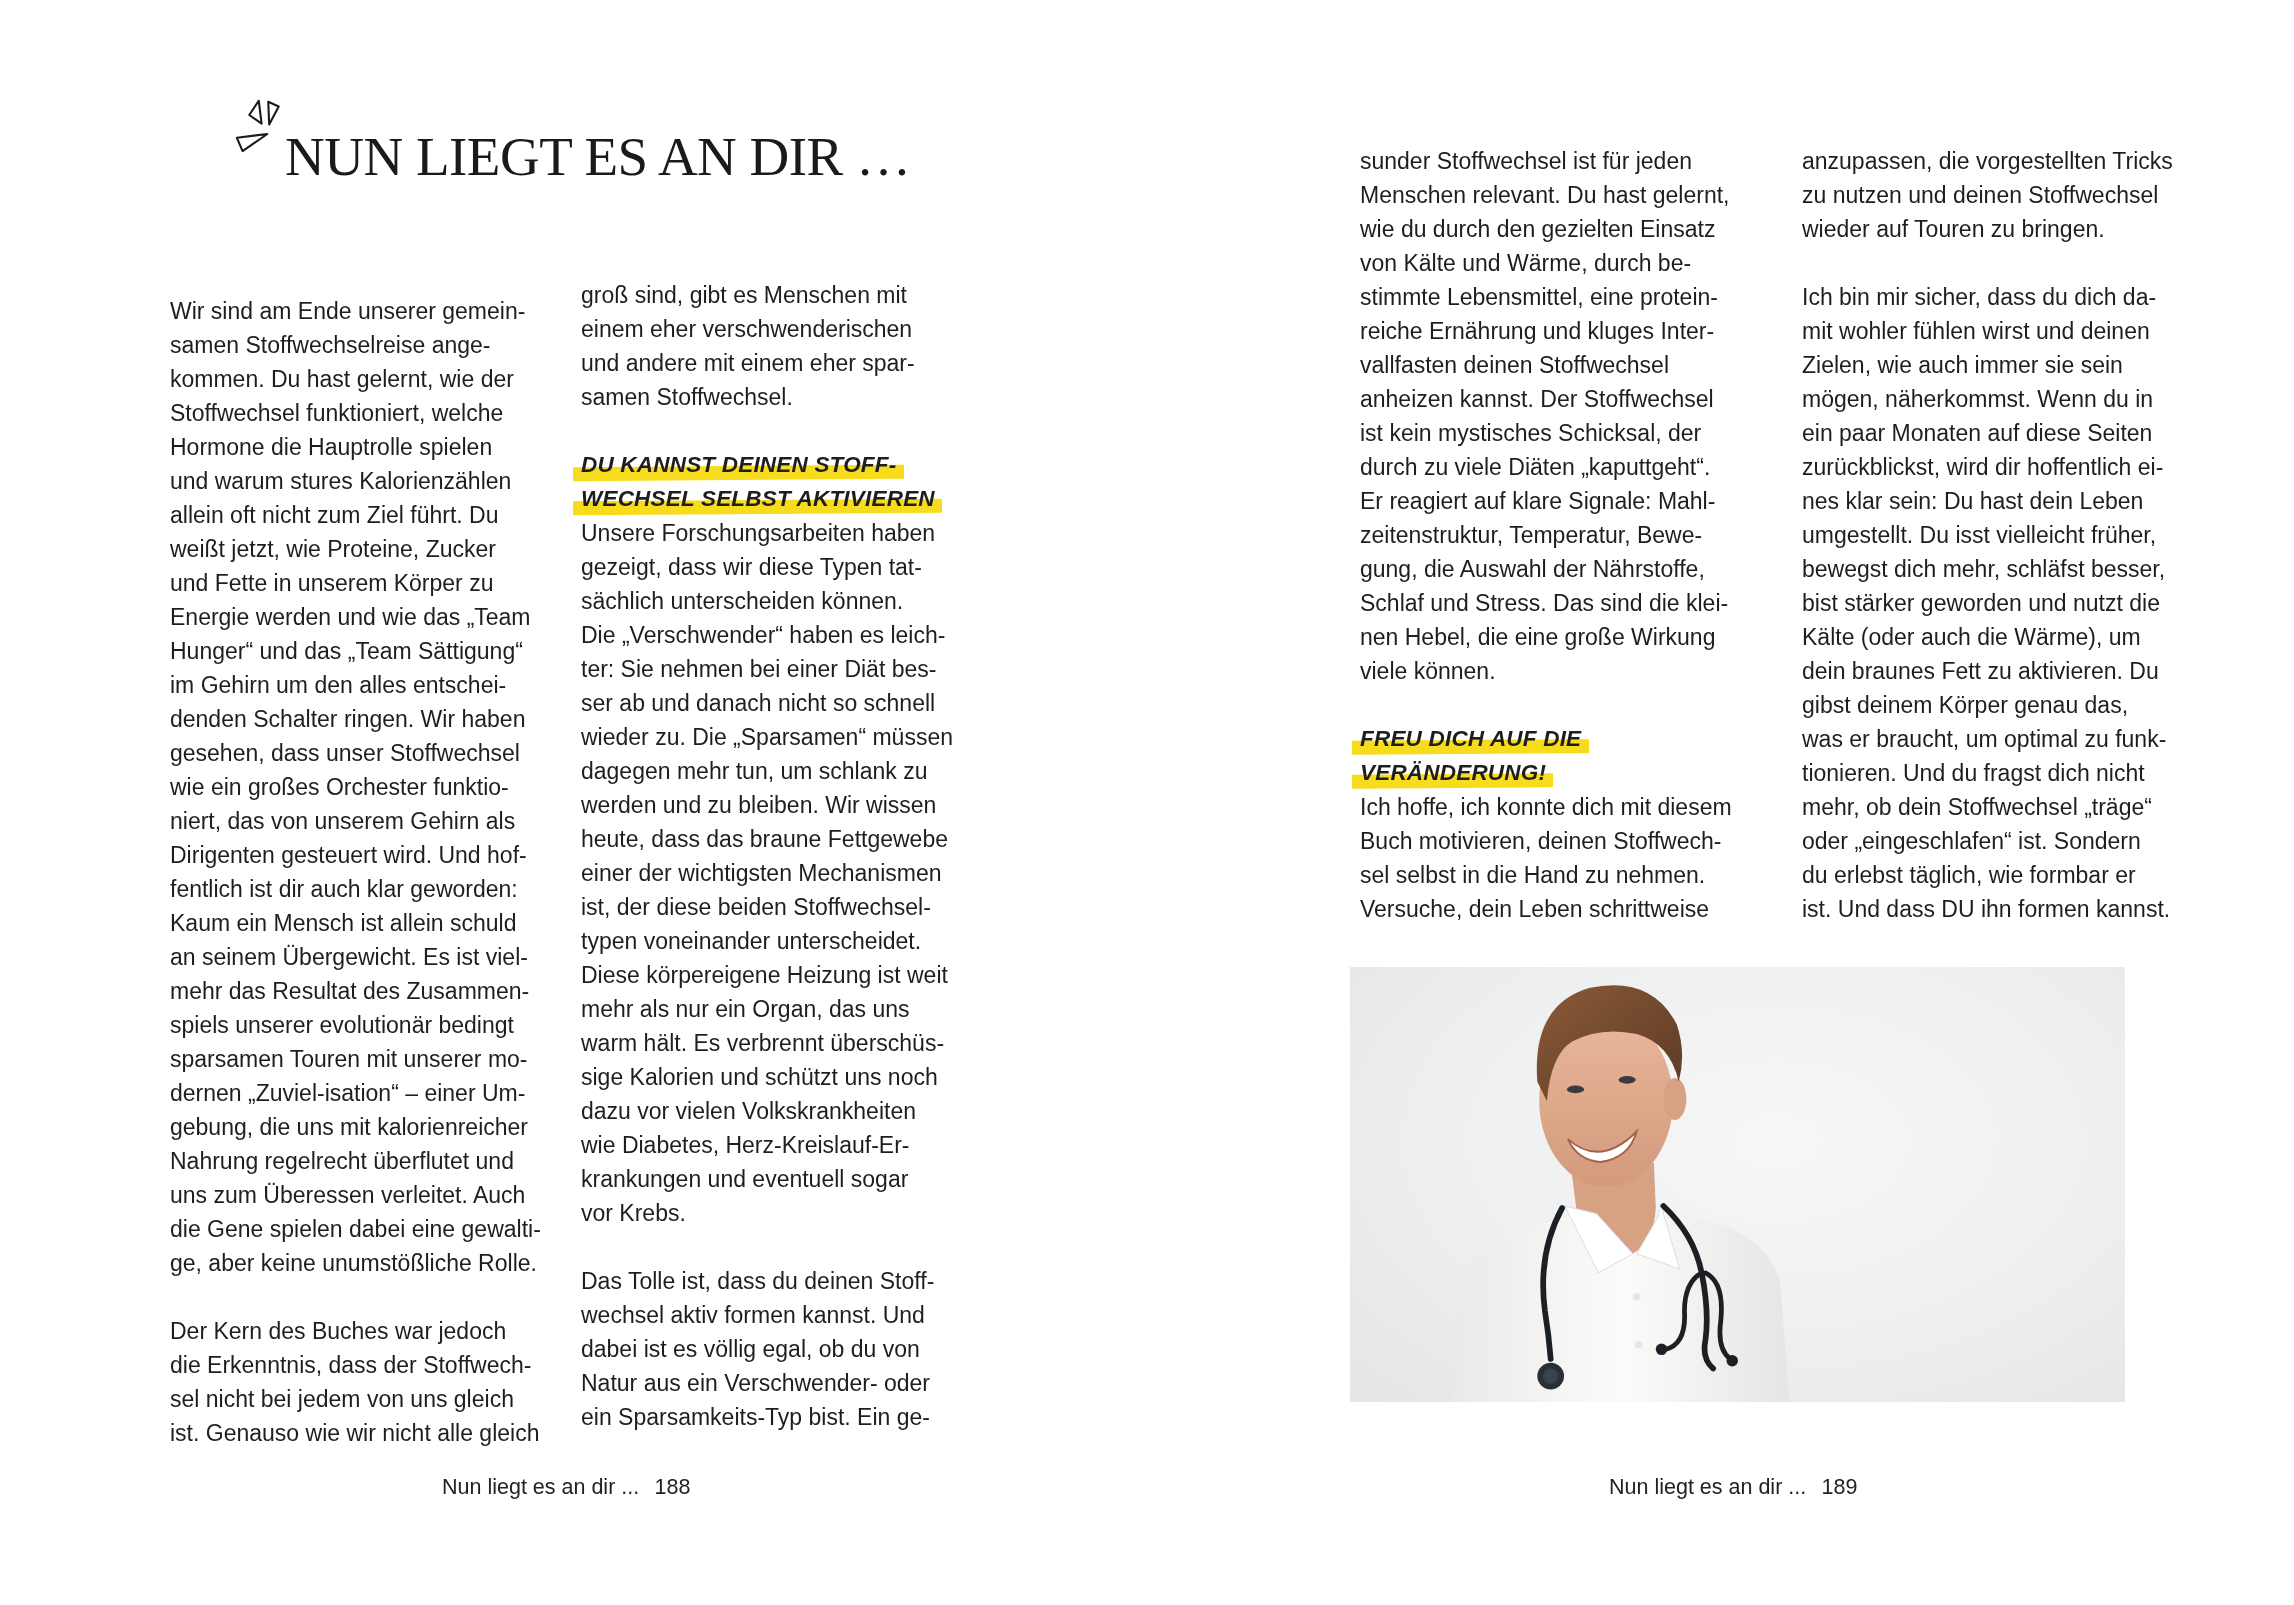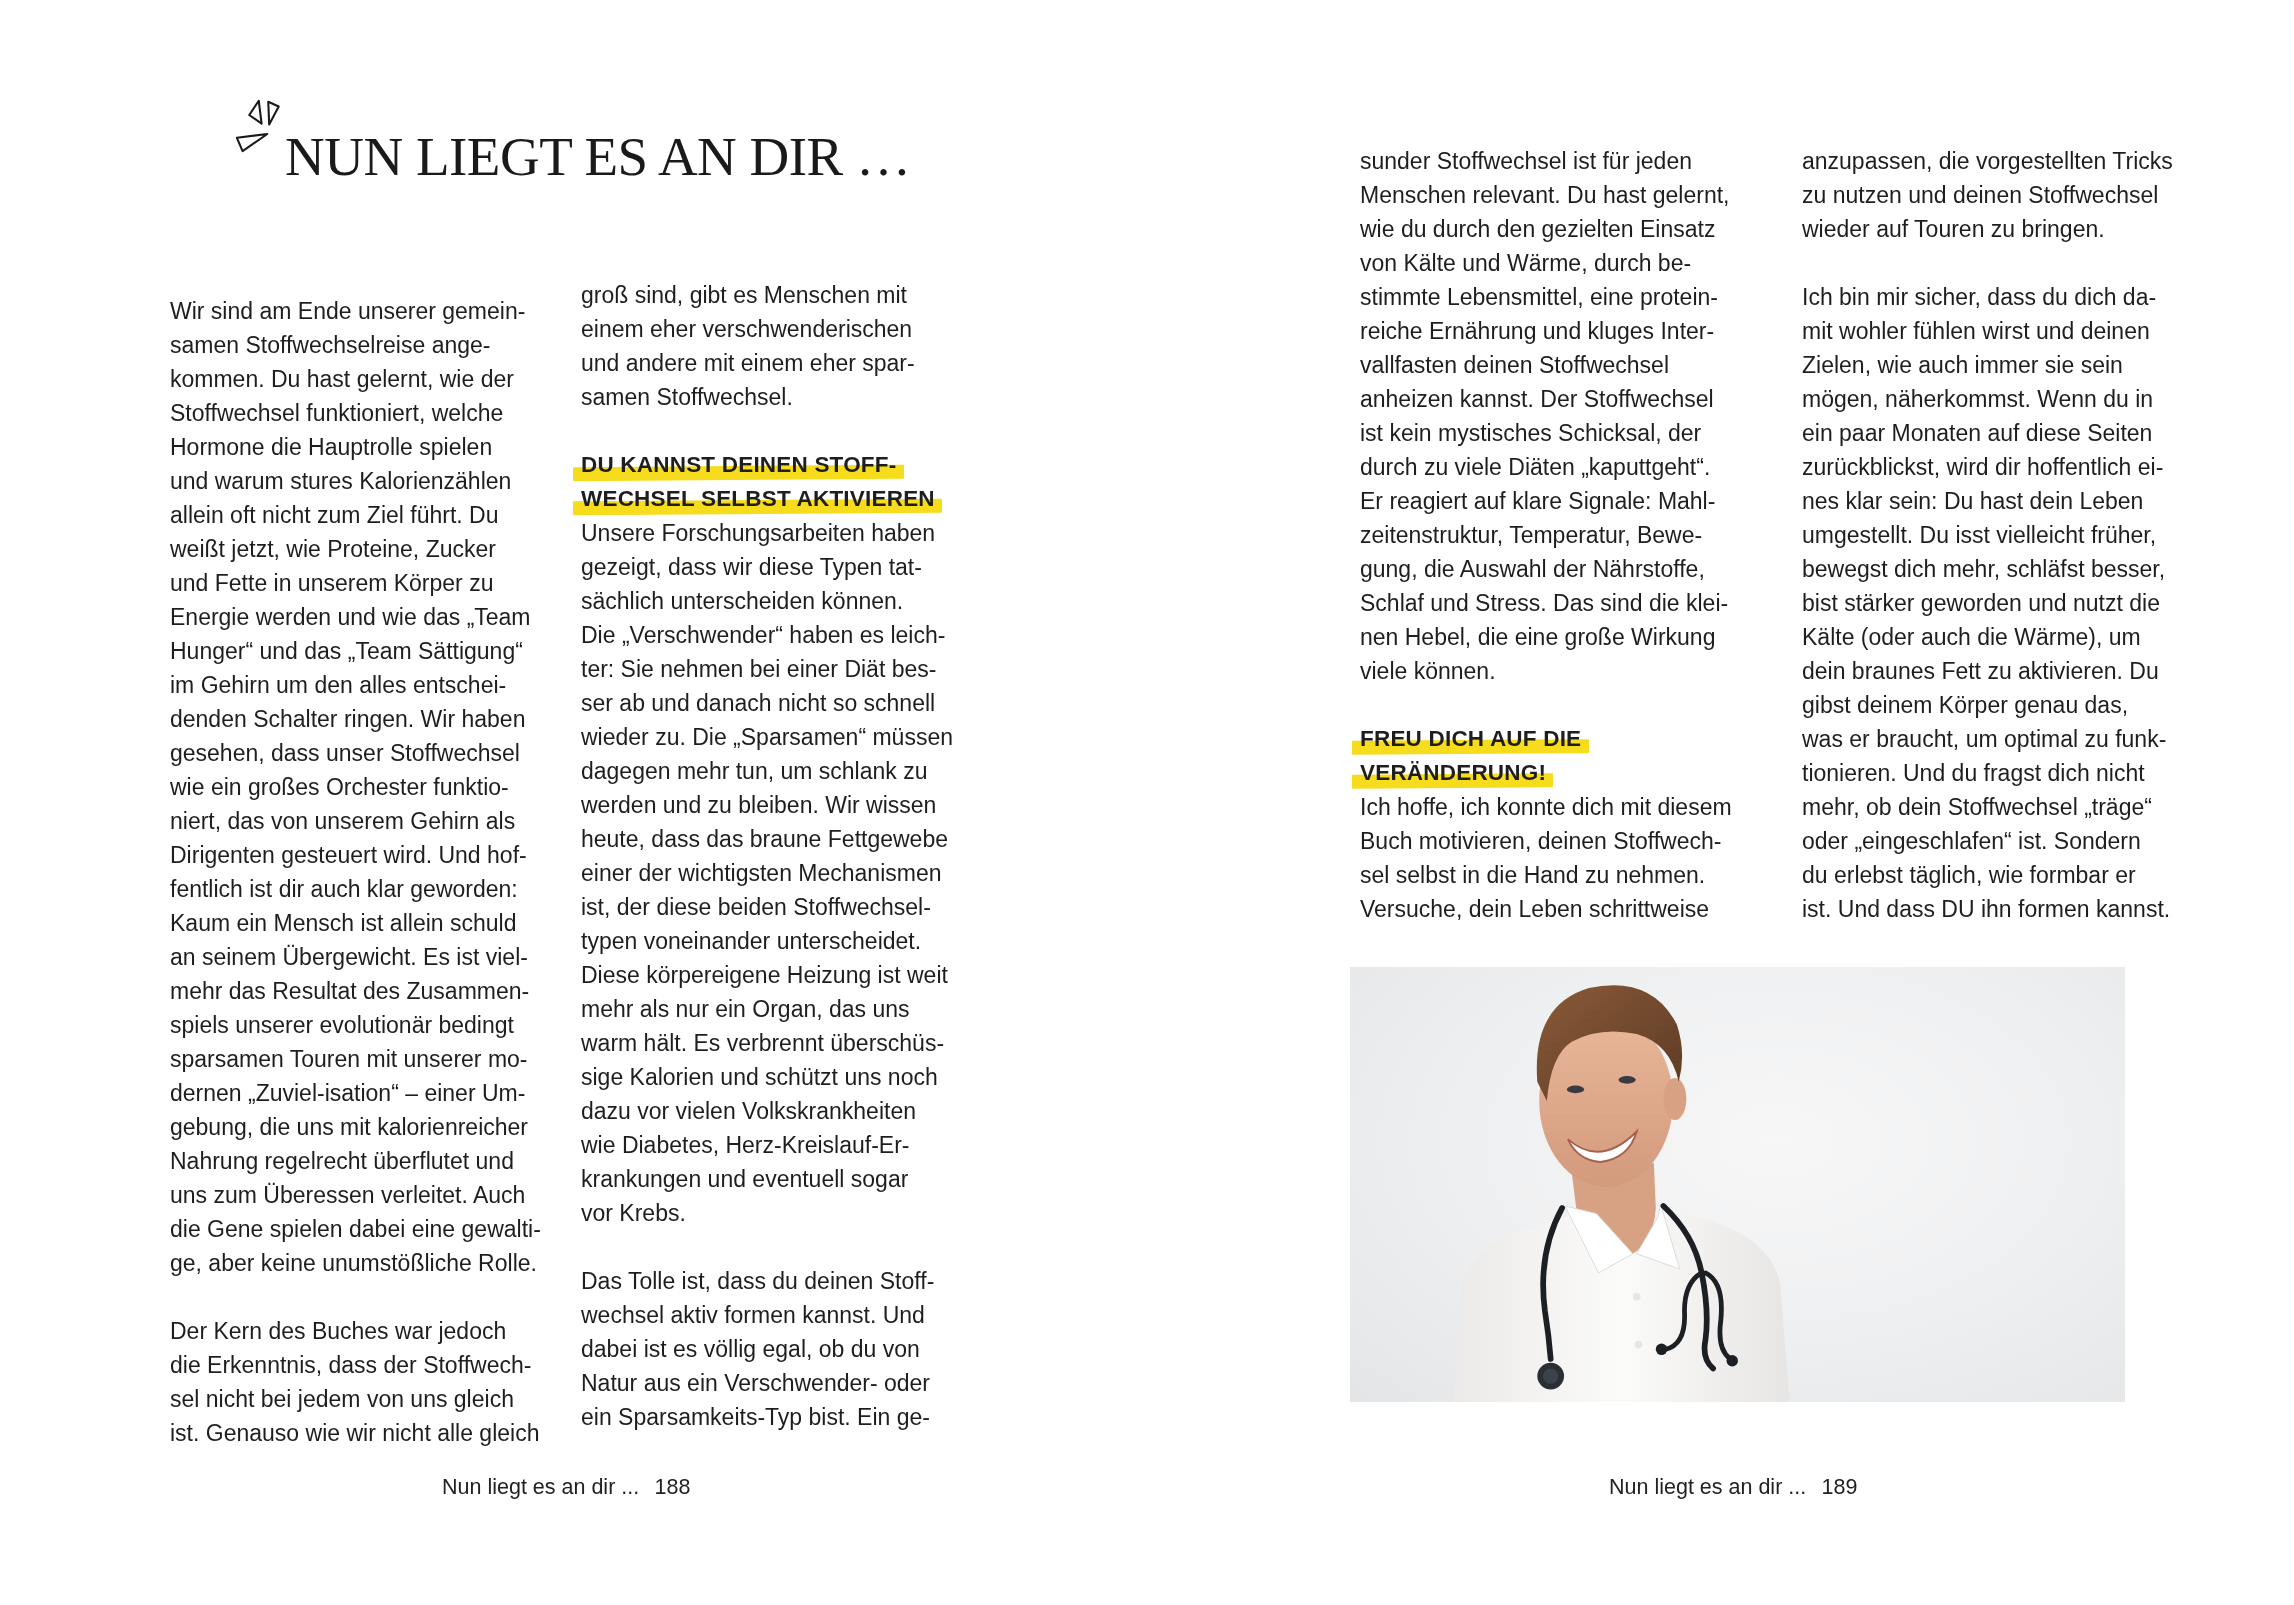--- a/index.html
+++ b/index.html
@@ -13,21 +13,21 @@
   .title-deco { position: absolute; left: 0; top: 0; width: 61px; height: 57px; }
   .title { position: absolute; left: 52px; top: 29px; white-space: nowrap;
            font-family: "Liberation Serif", "DejaVu Serif", serif; font-size: 55px;
            letter-spacing: -0.5px; color: #1a1a1a; font-weight: normal; margin: 0; }
 
   .col { position: absolute; width: 382px; font-size: 23px; line-height: 34px; }
   .gap { height: 34px; }
   .line { display: block; white-space: nowrap; }
 
   .heading { font-weight: bold; font-size: 22.5px; letter-spacing: 0.2px; }
-  .heading .hl { display: inline-block; position: relative; padding: 0 7.6px 0 0; margin-left: -7.6px; padding-left: 7.6px; }
+  .heading .hl { display: inline-block; position: relative; padding: 0 7.6px 0 0; margin-left: -7.6px; padding-left: 7.6px; font-style: italic; }
   .heading .hl::before { content: ""; position: absolute; left: 0; right: 0; top: 52%; bottom: 8%;
            background: #f6dc1c; z-index: -1; border-radius: 1px; transform: skewY(-0.4deg); }
   .heading .line { position: relative; z-index: 0; }
 
   .c1 { left: 170px; top: 278px; margin-top: 16px; }
   .c2 { left: 581px; top: 278px; }
   .c3 { left: 213px; top: 144px; }
   .c4 { left: 626px; top: 144px; margin-left: 29px; }
 
   .photo { position: absolute; left: 203px; top: 967px; width: 775px; height: 435px;

